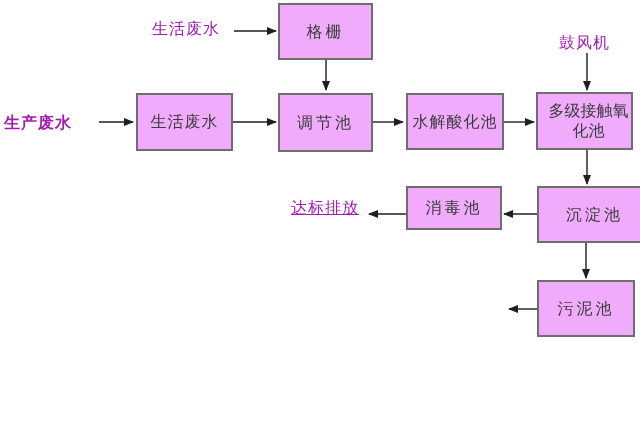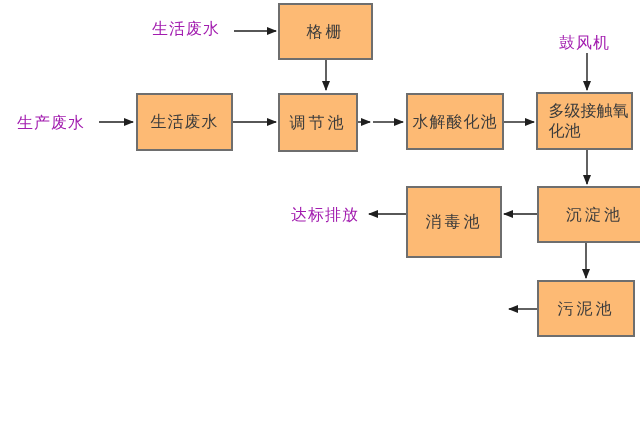--- a/index.html
+++ b/index.html
@@ -10,53 +10,54 @@
     background: #ffffff;
     overflow: hidden;
     font-family: "DejaVu Sans", "Liberation Sans", sans-serif;
   }
   #connectors { position: absolute; left: 0; top: 0; }
   #connectors line { stroke: #1f1f1f; stroke-width: 1.4; }
   .box {
     position: absolute;
     box-sizing: border-box;
     border: 2px solid #6e6e6e;
-    background: #fdba74;
+    background: #f0abfc;
     display: flex;
     align-items: center;
     justify-content: center;
+    text-align: center;
     font-size: 16px;
     line-height: 20px;
     color: #3c3c3c;
     letter-spacing: 3px;
     white-space: pre-line;
   }
   .flabel {
     position: absolute;
     font-size: 16px;
     line-height: 20px;
     color: #a21caf;
     letter-spacing: 1px;
     white-space: pre-line;
     text-align: center;
   }
   
   #box-bar-screen        { left: 278px; top: 3px;   width: 95px; height: 57px; }
   #box-oil-separator     { left: 136px; top: 93px;  width: 97px; height: 58px; letter-spacing: 1px; }
-  #box-regulating-tank   { left: 278px; top: 93px;  width: 80px; height: 59px; }
+  #box-regulating-tank   { left: 278px; top: 93px;  width: 95px; height: 59px; }
   #box-hydrolysis-tank   { left: 406px; top: 93px;  width: 98px; height: 57px; letter-spacing: 1px; }
   #box-oxidation-tank    { left: 536px; top: 92px;  width: 97px; height: 58px; letter-spacing: 0; padding-left: 8px; }
   #box-sedimentation-tank{ left: 537px; top: 186px; width: 115px; height: 57px; }
-  #box-disinfection-tank { left: 406px; top: 186px; width: 96px; height: 72px; }
+  #box-disinfection-tank { left: 406px; top: 186px; width: 96px; height: 44px; }
   #box-sludge-tank       { left: 537px; top: 280px; width: 98px; height: 57px; }
   
   #label-domestic   { left: 152px; top: 19px; }
-  #label-production { left: 17px;  top: 113px; }
+  #label-production { left: 4px;  top: 113px; font-weight: bold; }
   #label-blower     { left: 559px; top: 21px; margin-top: 12px; }
-  #label-discharge  { left: 291px; top: 205px; }
+  #label-discharge  { left: 291px; top: 198px; text-decoration: underline; }
   #label-qualified  { left: 424px; top: 286px; }
 </style>
 </head>
 <body>
 
 <div id="canvas">
 
   <svg id="connectors" width="640" height="436" viewBox="0 0 640 436" xmlns="http://www.w3.org/2000/svg">
     <defs>
       <marker id="ah" viewBox="0 0 10 8" refX="9" refY="4" markerWidth="10" markerHeight="8" orient="auto" markerUnits="userSpaceOnUse">

